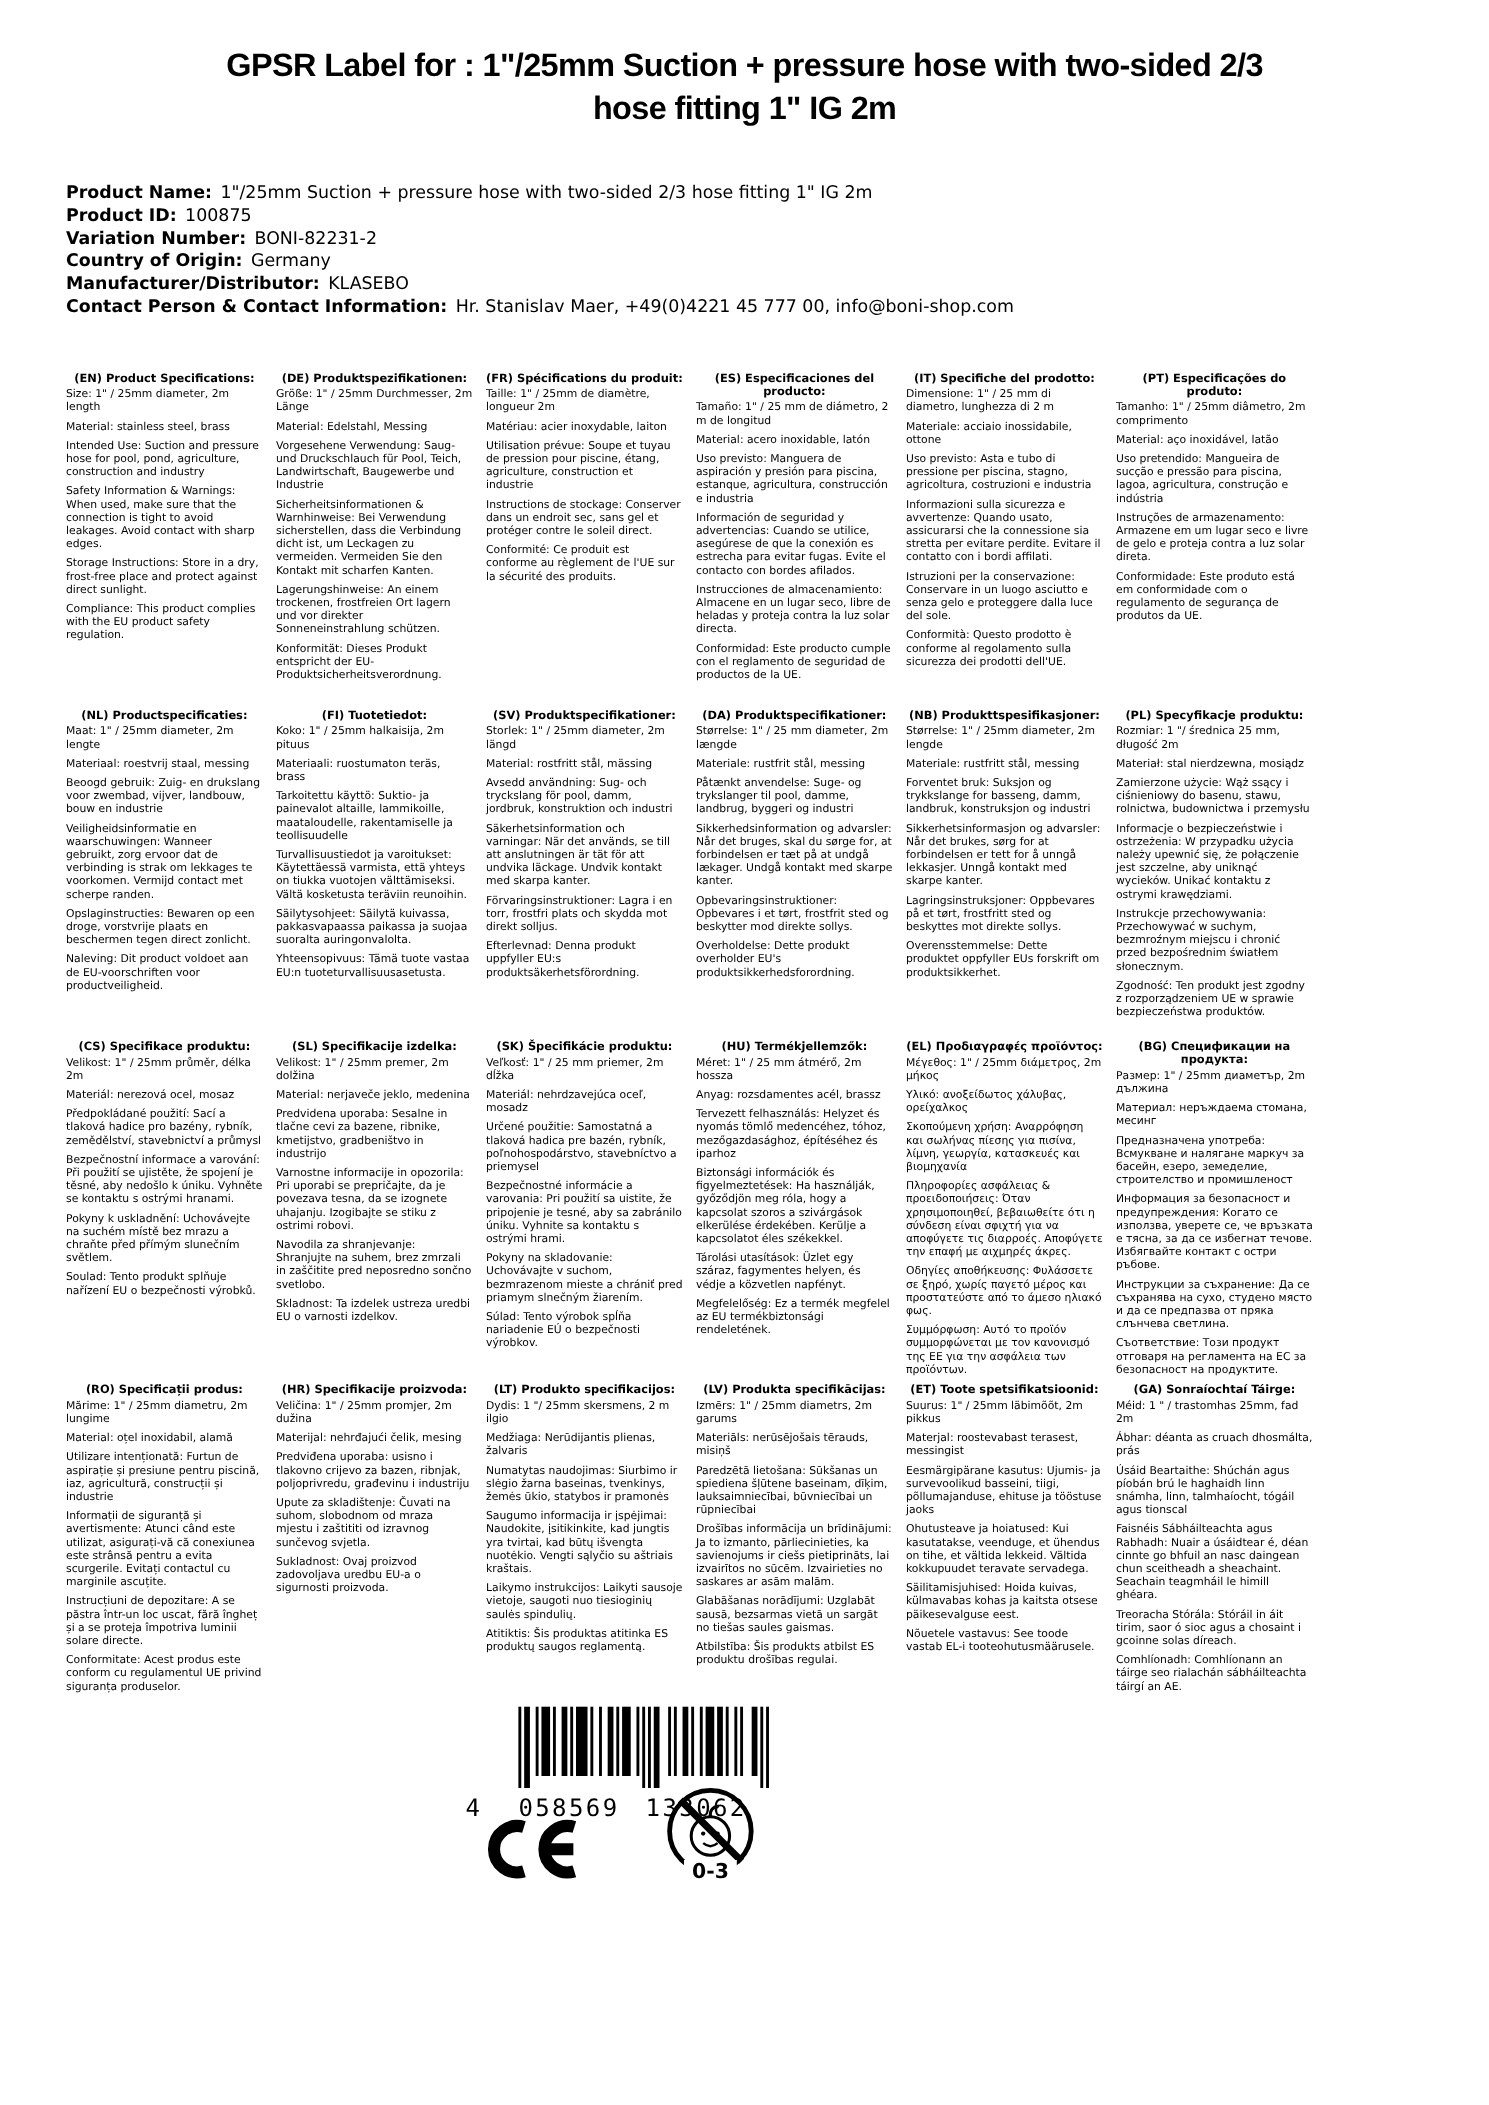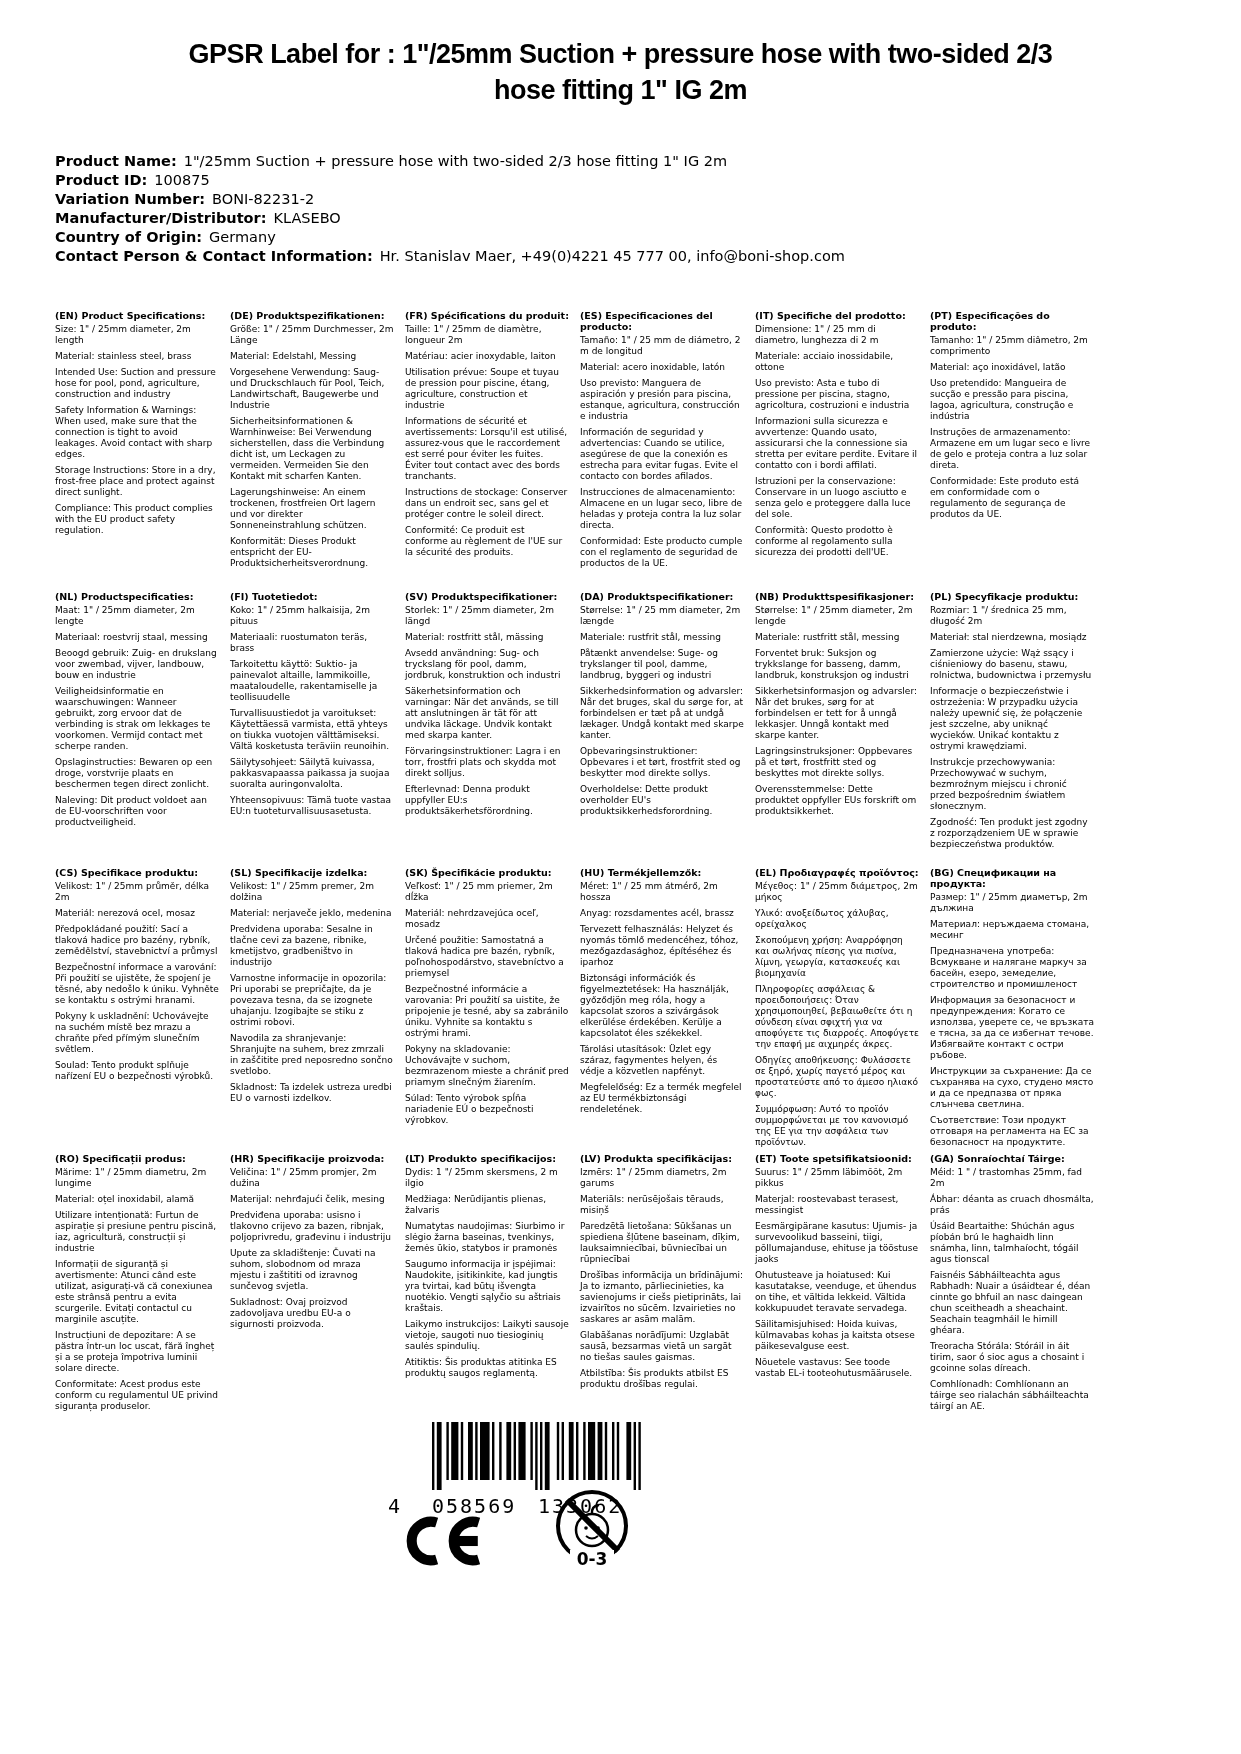--- a/index.html
+++ b/index.html
@@ -5,21 +5,21 @@
   html,body{margin:0;padding:0;background:#fff;}
   .page{position:relative;width:1241px;height:1754px;background:#fff;color:#000;
         font-family:"DejaVu Sans",sans-serif;overflow:hidden;}
   .title-wrap{padding-top:36px;text-align:center;font-family:"Liberation Sans",sans-serif;}
   .title-line{font-size:27px;font-weight:bold;line-height:36px;letter-spacing:-0.5px;}
   .product-info{margin:44px 0 0 55px;font-size:14.5px;line-height:19px;}
   .info-row .info-label{font-weight:bold;margin-right:7px;}
   .lang-grid{margin:44px 0 0 55px;display:grid;grid-template-columns:repeat(6,164px);
              column-gap:11px;grid-template-rows:281px 276px 286px auto;font-size:9px;}
   .lang-block{overflow:visible;}
-  .lang-header{font-weight:bold;font-size:9.5px;margin:0 0 3px 0;line-height:11px;}
+  .lang-header{font-weight:bold;font-size:9.5px;margin:0 0 3px 0;line-height:11px;text-align:center;}
   .lang-block p{margin:0 0 5px 0;line-height:11px;}
   .footer{position:absolute;left:0;top:1414px;width:1241px;height:340px;}
   .barcode{position:absolute;left:388px;top:8px;width:260px;}
   .barcode svg{display:block;margin-left:40px;}
   .barcode-digits{display:flex;align-items:flex-end;margin-top:2px;
                   font-family:"DejaVu Sans Mono",monospace;font-size:20px;}
   .bd-lead{width:44px;}
   .bd-group{width:106px;text-align:left;letter-spacing:2px;}
   .ce-mark{position:absolute;left:398px;top:96px;}
   .age-warning{position:absolute;left:552px;top:70px;}
@@ -31,22 +31,22 @@
 
   <div class="title-wrap">
     <div class="title-line">GPSR Label for : 1"/25mm Suction + pressure hose with two-sided 2/3</div>
     <div class="title-line">hose fitting 1" IG 2m</div>
   </div>
 
   <section class="product-info">
       <div class="info-row"><span class="info-label">Product Name:</span><span class="info-value">1"/25mm Suction + pressure hose with two-sided 2/3 hose fitting 1" IG 2m</span></div>
       <div class="info-row"><span class="info-label">Product ID:</span><span class="info-value">100875</span></div>
       <div class="info-row"><span class="info-label">Variation Number:</span><span class="info-value">BONI-82231-2</span></div>
+      <div class="info-row"><span class="info-label">Country of Origin:</span><span class="info-value">Germany</span></div>
       <div class="info-row"><span class="info-label">Manufacturer/Distributor:</span><span class="info-value">KLASEBO</span></div>
-      <div class="info-row"><span class="info-label">Country of Origin:</span><span class="info-value">Germany</span></div>
       <div class="info-row"><span class="info-label">Contact Person &amp; Contact Information:</span><span class="info-value">Hr. Stanislav Maer, +49(0)4221 45 777 00, info@boni-shop.com</span></div>
     </section>
 
   <section class="lang-grid">
       <div class="lang-block">
         <div class="lang-header">(EN) Product Specifications:</div>
         <p>Size: 1" / 25mm diameter, 2m length</p>
         <p>Material: stainless steel, brass</p>
         <p>Intended Use: Suction and pressure hose for pool, pond, agriculture, construction and industry</p>
         <p>Safety Information &amp; Warnings: When used, make sure that the connection is tight to avoid leakages. Avoid contact with sharp edges.</p>
@@ -60,21 +60,20 @@
         <p>Vorgesehene Verwendung: Saug- und Druckschlauch für Pool, Teich, Landwirtschaft, Baugewerbe und Industrie</p>
         <p>Sicherheitsinformationen &amp; Warnhinweise: Bei Verwendung sicherstellen, dass die Verbindung dicht ist, um Leckagen zu vermeiden. Vermeiden Sie den Kontakt mit scharfen Kanten.</p>
         <p>Lagerungshinweise: An einem trockenen, frostfreien Ort lagern und vor direkter Sonneneinstrahlung schützen.</p>
         <p>Konformität: Dieses Produkt entspricht der EU-Produktsicherheitsverordnung.</p>
       </div>
       <div class="lang-block">
         <div class="lang-header">(FR) Spécifications du produit:</div>
         <p>Taille: 1" / 25mm de diamètre, longueur 2m</p>
         <p>Matériau: acier inoxydable, laiton</p>
         <p>Utilisation prévue: Soupe et tuyau de pression pour piscine, étang, agriculture, construction et industrie</p>
-        <p>Informations de sécurité et avertissements: Lorsqu'il est utilisé, assurez-vous que le raccordement est serré pour éviter les fuites. Éviter tout contact avec des bords tranchants.</p>
         <p>Instructions de stockage: Conserver dans un endroit sec, sans gel et protéger contre le soleil direct.</p>
         <p>Conformité: Ce produit est conforme au règlement de l'UE sur la sécurité des produits.</p>
       </div>
       <div class="lang-block">
         <div class="lang-header">(ES) Especificaciones del producto:</div>
         <p>Tamaño: 1" / 25 mm de diámetro, 2 m de longitud</p>
         <p>Material: acero inoxidable, latón</p>
         <p>Uso previsto: Manguera de aspiración y presión para piscina, estanque, agricultura, construcción e industria</p>
         <p>Información de seguridad y advertencias: Cuando se utilice, asegúrese de que la conexión es estrecha para evitar fugas. Evite el contacto con bordes afilados.</p>
         <p>Instrucciones de almacenamiento: Almacene en un lugar seco, libre de heladas y proteja contra la luz solar directa.</p>

